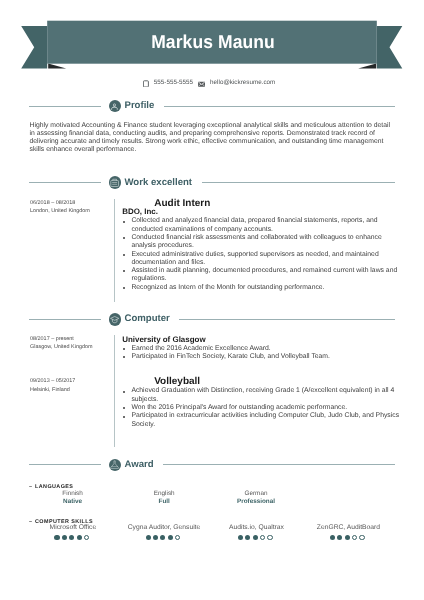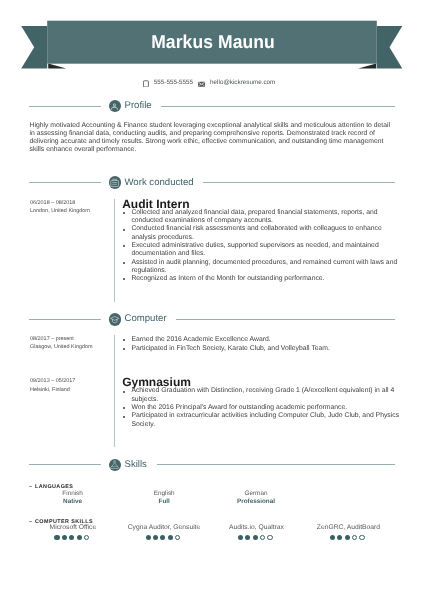--- a/index.html
+++ b/index.html
@@ -24,30 +24,30 @@
   .citem > span{line-height:9px;}
   .citem svg{flex:0 0 auto;}
 
   
   .sec{position:absolute;left:0;width:424px;height:13px;display:flex;align-items:center;}
   .sec .ln{height:1px;background:#9bb0b3;flex:0 0 auto;}
   .sec .lnl{width:72px;margin-left:28.5px;}
   .sec .lnr{flex:1 1 auto;margin-right:29px;}
   .sec .ic{width:12.4px;height:12.4px;border-radius:50%;background:#466568;
            margin:0 3.6px 0 8px;display:flex;align-items:center;justify-content:center;}
-  .sec .tt{font-size:9.6px;font-weight:normal;color:#3f6066;margin-right:9.7px;letter-spacing:0;
+  .sec .tt{font-size:9.6px;font-weight:bold;color:#3f6066;margin-right:9.7px;letter-spacing:0;
            line-height:12px;}
 
   
   .ptext{position:absolute;left:29.5px;top:121.5px;width:363px;
          font-size:6.82px;line-height:8.3px;color:#3c3c3c;text-align:left;}
   .dates{position:absolute;left:30.0px;width:84px;font-size:5.45px;color:#4a4a4a;line-height:8.35px;}
   .vline{position:absolute;left:114px;width:1px;background:#b6c4c6;}
   .ebody{position:absolute;left:122.2px;width:277px;}
-  .etitle{font-size:12px;font-weight:bold;color:#1a1a1a;line-height:8.55px;letter-spacing:0;}
+  .etitle{font-size:10px;font-weight:bold;color:#1a1a1a;line-height:8.55px;letter-spacing:0;margin-left:32px;}
   .esub{font-size:7.95px;font-weight:bold;color:#1a1a1a;line-height:8.55px;letter-spacing:0;}
   ul.bl{margin:0.5px 0 0 0;padding:0;list-style:none;}
   ul.bl li{position:relative;padding-left:9.2px;font-size:6.82px;line-height:8.3px;color:#3c3c3c;}
   ul.bl li::before{content:"";position:absolute;left:0.8px;top:3.2px;width:2.0px;height:2.0px;
                    border-radius:50%;background:#3c3c3c;}
 
   
   .skcat{position:absolute;font-size:5.42px;font-weight:bold;color:#1f1f1f;letter-spacing:.42px;
          line-height:8px;white-space:nowrap;}
   .skcat .dash{color:#1f1f1f;letter-spacing:0;}
@@ -108,30 +108,31 @@
       <div class="ptext">Highly motivated Accounting &amp; Finance student leveraging exceptional analytical skills and meticulous attention to detail in assessing financial data, conducting audits, and preparing comprehensive reports. Demonstrated track record of delivering accurate and timely results. Strong work ethic, effective communication, and outstanding time management skills enhance overall performance.</div>
       <div class="sec" style="top:176.2px">
         <div class="ln lnl"></div>
         <div class="ic">
           <svg viewBox="0 0 24 24" width="9.3" height="9.3">
             <rect x="2.1" y="6.6" width="19.8" height="15.4" rx="1.8" ry="1.8" fill="none" stroke="#d7e0e0" stroke-width="1.55"></rect>
             <path d="M7.2 6.6V3.2h9.6v3.4" fill="none" stroke="#d7e0e0" stroke-width="1.6"></path>
             <path d="M5.7 11.6h12.6M5.7 16.3h12.6" stroke="#d7e0e0" stroke-width="1.4"></path>
           </svg>
         </div>
-        <div class="tt">Work conducted</div>
+        <div class="tt">Work excellent</div>
         <div class="ln lnr"></div>
       </div>
       <div class="vline" style="top:198.8px;height:103.5px"></div>
       <div class="dates" style="top:198.6px">
         <div>06/2018 – 08/2018</div>
         <div>London, United Kingdom</div>
       </div>
       <div class="ebody" style="top:199.8px">
         <div class="etitle">Audit Intern</div>
+        <div class="esub">BDO, Inc.</div>
         <ul class="bl">
           <li>Collected and analyzed financial data, prepared financial statements, reports, and conducted examinations of company accounts.</li>
           <li>Conducted financial risk assessments and collaborated with colleagues to enhance analysis procedures.</li>
           <li>Executed administrative duties, supported supervisors as needed, and maintained documentation and files.</li>
           <li>Assisted in audit planning, documented procedures, and remained current with laws and regulations.</li>
           <li>Recognized as Intern of the Month for outstanding performance.</li>
         </ul>
       </div>
       <div class="sec" style="top:312.9px">
         <div class="ln lnl"></div>
@@ -143,46 +144,47 @@
         </div>
         <div class="tt">Computer</div>
         <div class="ln lnr"></div>
       </div>
       <div class="vline" style="top:334.8px;height:112px"></div>
       <div class="dates" style="top:334.6px">
         <div>08/2017 – present</div>
         <div>Glasgow, United Kingdom</div>
       </div>
       <div class="ebody" style="top:335.8px">
+        <div class="esub">University of Glasgow</div>
         <ul class="bl">
           <li>Earned the 2016 Academic Excellence Award.</li>
           <li>Participated in FinTech Society, Karate Club, and Volleyball Team.</li>
         </ul>
       </div>
       <div class="dates" style="top:377.20000000000005px">
         <div>09/2013 – 05/2017</div>
         <div>Helsinki, Finland</div>
       </div>
       <div class="ebody" style="top:378.40000000000003px">
-        <div class="etitle">Gymnasium</div>
+        <div class="etitle">Volleyball</div>
         <ul class="bl">
           <li>Achieved Graduation with Distinction, receiving Grade 1 (A/excellent equivalent) in all 4 subjects.</li>
           <li>Won the 2016 Principal's Award for outstanding academic performance.</li>
           <li>Participated in extracurricular activities including Computer Club, Judo Club, and Physics Society.</li>
         </ul>
       </div>
       <div class="sec" style="top:458.3px">
         <div class="ln lnl"></div>
         <div class="ic">
           <svg viewBox="0 0 24 24" width="9.2" height="9.2">
             <path d="M10.3 2.2v7.6L1.7 20.2c-.7 0.9-.1 2.2 1.0 2.2h18.6c1.1 0 1.7-1.3 1.0-2.2L13.7 9.8V2.2z" fill="none" stroke="#d7e0e0" stroke-width="1.3" stroke-linejoin="round"></path>
             <path d="M3.6 17.3h16.8" stroke="#d7e0e0" stroke-width="1.15"></path>
           </svg>
         </div>
-        <div class="tt">Skills</div>
+        <div class="tt">Award</div>
         <div class="ln lnr"></div>
       </div>
       <div class="skcat" style="left:29px;top:483.3px"><span class="dash">–&nbsp;&nbsp;</span><span>LANGUAGES</span></div>
       <div class="skcol" style="left:17.599999999999994px;top:490.3px;width:110px">
         <div class="skname">Finnish</div>
         <div class="sklevel">Native</div>
       </div>
       <div class="skcol" style="left:109.19999999999999px;top:490.3px;width:110px">
         <div class="skname">English</div>
         <div class="sklevel">Full</div>

